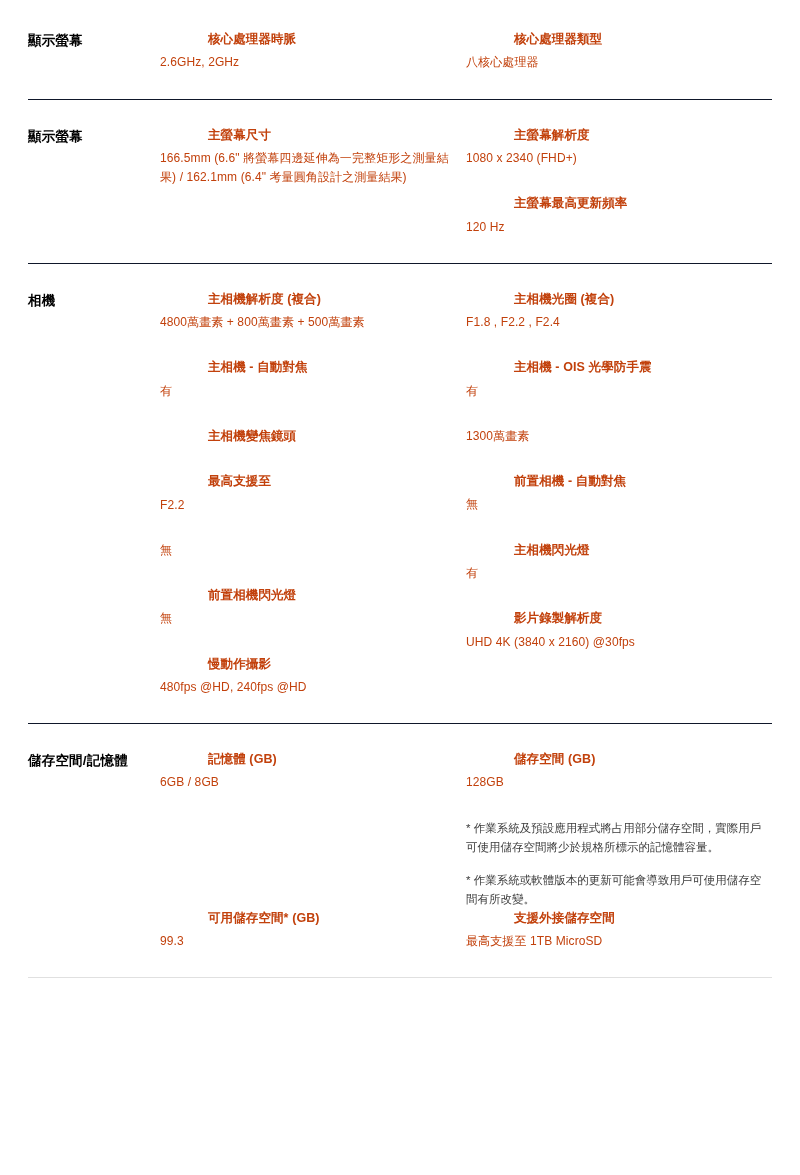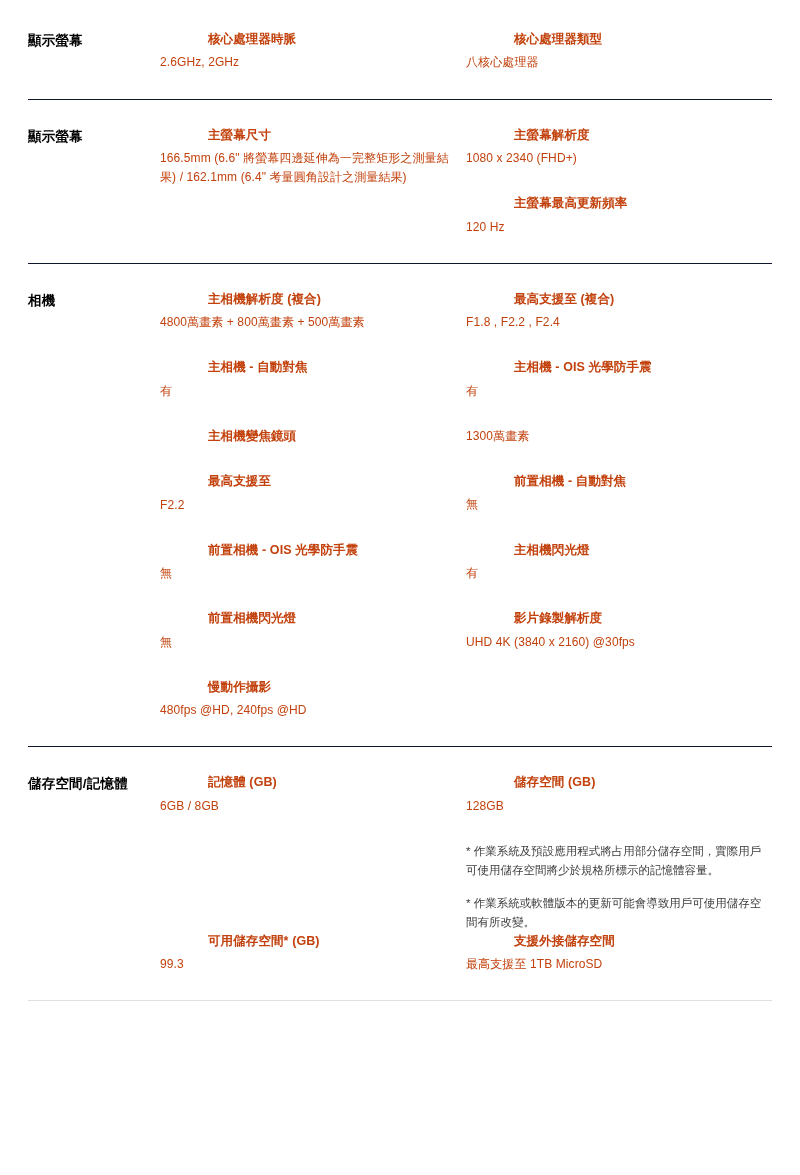--- a/index.html
+++ b/index.html
@@ -149,35 +149,34 @@
           <div class="spec-value">有</div>
         </div>
         <div class="spec-item">
           <div class="spec-label">主相機變焦鏡頭</div>
         </div>
         <div class="spec-item">
           <div class="spec-label">最高支援至</div>
           <div class="spec-value">F2.2</div>
         </div>
         <div class="spec-item">
-          <div class="spec-label">前置相機 - OIS 光學防手震</div>
           <div class="spec-value">無</div>
         </div>
         <div class="spec-item">
           <div class="spec-label">前置相機閃光燈</div>
           <div class="spec-value">無</div>
         </div>
         <div class="spec-item">
           <div class="spec-label">慢動作攝影</div>
           <div class="spec-value">480fps @HD, 240fps @HD</div>
         </div>
       </div>
       <div class="col right">
         <div class="spec-item">
-          <div class="spec-label">最高支援至 (複合)</div>
+          <div class="spec-label">主相機光圈 (複合)</div>
           <div class="spec-value">F1.8 , F2.2 , F2.4</div>
         </div>
         <div class="spec-item">
           <div class="spec-label">主相機 - OIS 光學防手震</div>
           <div class="spec-value">有</div>
         </div>
         <div class="spec-item">
           <div class="spec-value">1300萬畫素</div>
         </div>
         <div class="spec-item">

